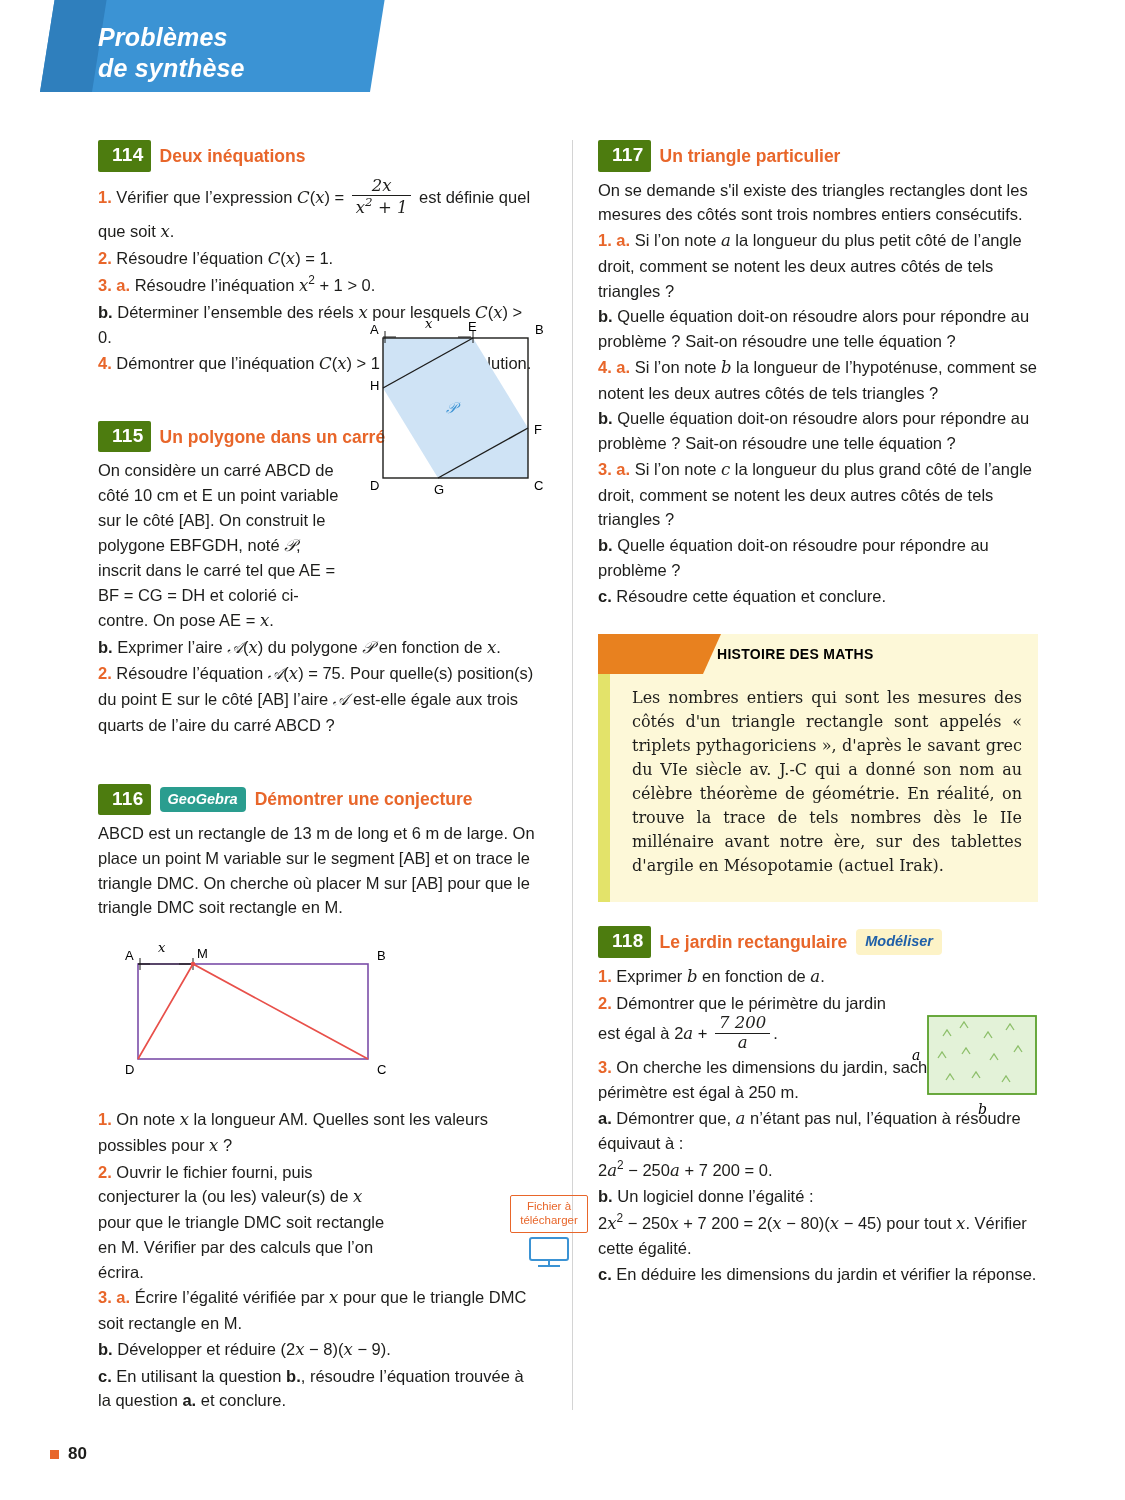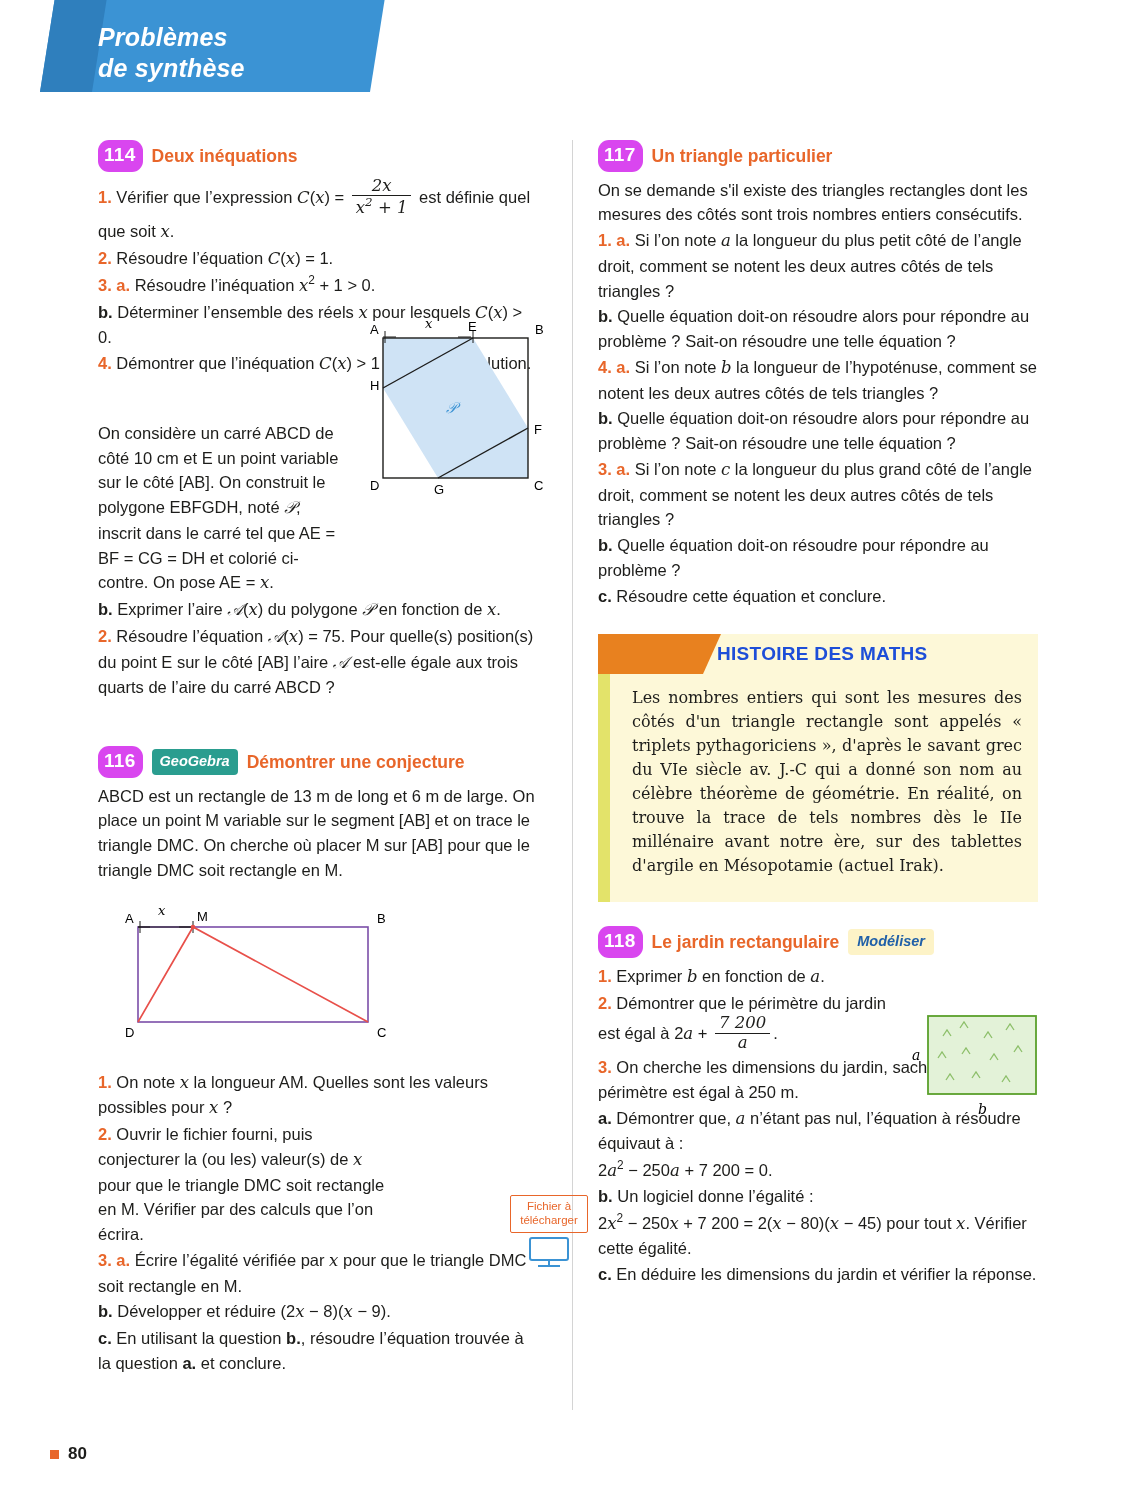--- a/index.html
+++ b/index.html
@@ -58,26 +58,26 @@
     background: #d4d4d4;
   }
   
   .ex-head {
     display: flex;
     align-items: center;
     gap: 9px;
     margin-bottom: 6px;
   }
   .ex-num {
-    background: #d946ef;
+    background: #4d7c0f;
     color: #fff;
     font-weight: bold;
     font-size: 19px;
-    padding: 1px 7px 2px 6px;
-    border-radius: 11px;
+    padding: 1px 7px 2px 14px;
+    border-radius: 2px;
     letter-spacing: .3px;
   }
   .ex-title {
     color: #e8662a;
     font-weight: bold;
     font-size: 17.5px;
   }
   .tag-geogebra {
     background: #2a9d8f;
     color: #fff;
@@ -142,23 +142,23 @@
     border-top: 40px solid #e8811f;
     border-right: 18px solid transparent;
   }
   .hdm-title-bar {
     margin-left: 105px;
     height: 40px;
     background: #fdf8d8;
     display: flex;
     align-items: center;
     padding-left: 14px;
-    color: #1d4ed8;
-    font-weight: bold;
-    font-size: 19px;
+    color: #000000;
+    font-weight: bold;
+    font-size: 14px;
     letter-spacing: .3px;
   }
   .hdm-body {
     background: #fdf8d8;
     border-left: 12px solid #e3e36a;
     padding: 12px 16px 24px 22px;
     font-family: "DejaVu Serif", serif;
     font-size: 16px;
     line-height: 1.5;
     text-align: justify;
@@ -225,20 +225,24 @@
     </p>
     <p class="q">
       <span class="b">b.</span> Déterminer l’ensemble des réels <i class="v">x</i> pour lesquels <i class="cal">C</i>(<i class="v">x</i>) &gt; 0.
     </p>
     <p class="q">
       <span class="num">4.</span> Démontrer que l’inéquation <i class="cal">C</i>(<i class="v">x</i>) &gt; 1 n’a aucune solution.
     </p>
   </div>
 
   <div class="ex-block" style="margin-top:44px;">
+    <div class="ex-head">
+      <span class="ex-num">115</span>
+      <span class="ex-title">Un polygone dans un carré</span>
+    </div>
     <div style="width:250px;">
       <p class="q">
         On considère un carré ABCD de côté 10 cm et E un point variable sur le côté [AB].
         On construit le polygone EBFGDH, noté <span class="scr">𝒫</span>, inscrit dans le carré tel que
         AE = BF = CG = DH et colorié ci-contre. On pose AE = <i class="v">x</i>.
       </p>
     </div>
     <p class="q">
       <span class="b">b.</span> Exprimer l’aire <span class="scr">𝒜</span>(<i class="v">x</i>) du polygone <span class="scr">𝒫</span> en fonction de <i class="v">x</i>.
     </p>

